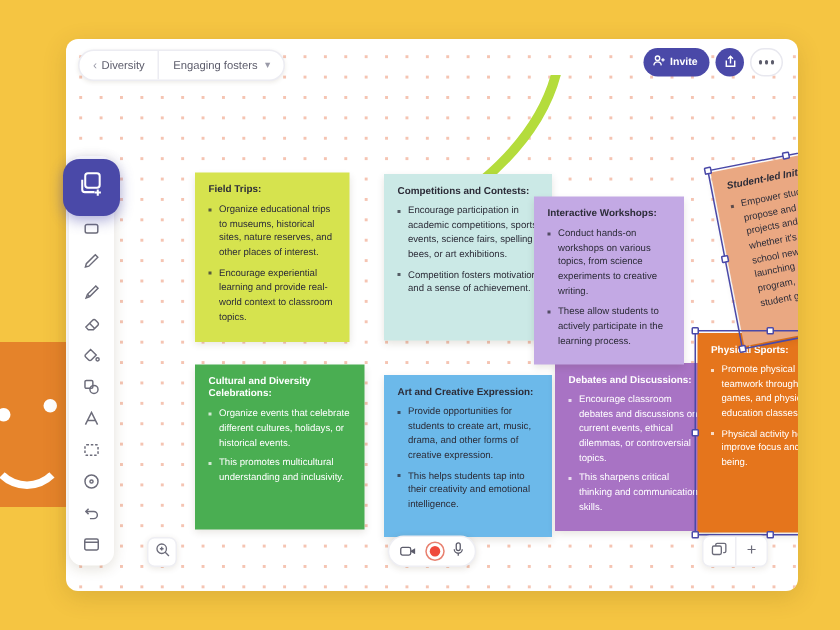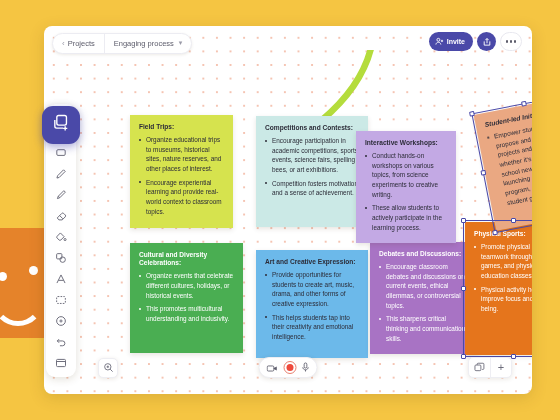--- a/index.html
+++ b/index.html
@@ -316,24 +316,24 @@
     <div class="mouth"></div>
   </div>
 
   <div class="sheet">
     <div class="dotgrid"></div>
 
     <div class="topbar">
       <div class="breadcrumb">
         <div class="crumb">
           <span class="chev-left">‹</span>
-          <span>Projects</span>
+          <span>Diversity</span>
         </div>
         <div class="crumb sep">
-          <span>Engaging process</span>
+          <span>Engaging fosters</span>
           <span class="chev-down">▾</span>
         </div>
       </div>
       <div class="top-right">
         <div class="invite-btn">
           <span>
             <svg width="9" height="9" viewBox="0 0 16 16" fill="none" stroke="#fff" stroke-width="1.6">
               <circle cx="6" cy="5" r="2.6"></circle>
                 <path d="M1.6 13.4c.3-2.6 2.2-4 4.4-4s4.1 1.4 4.4 4"></path>
               <path d="M12.4 5v4M10.4 7h4"></path>

